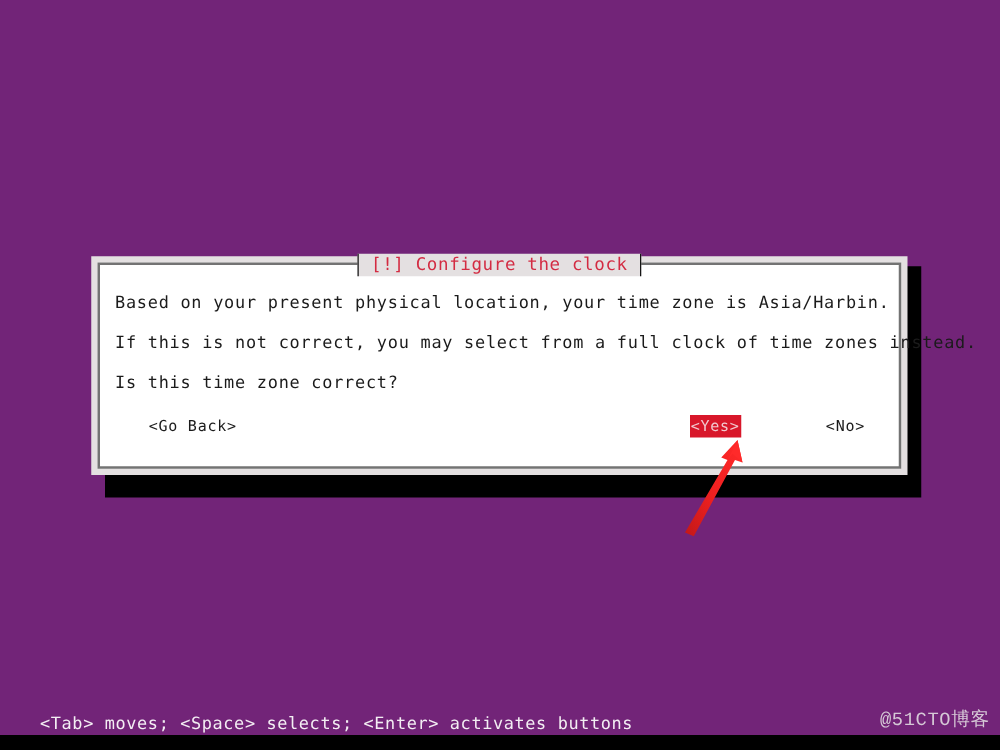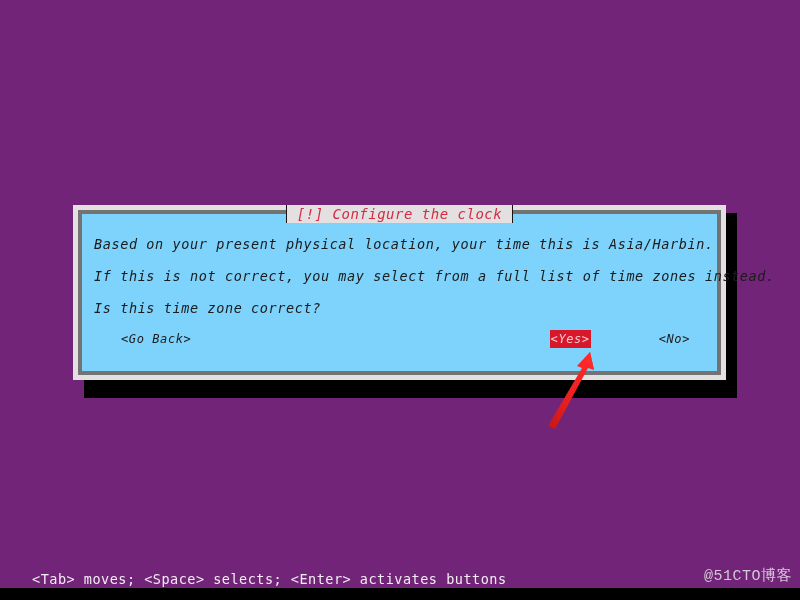--- a/index.html
+++ b/index.html
@@ -39,24 +39,23 @@
     height: 175px;
     background: #e4e0e1;
     box-sizing: border-box;
     padding: 5px;
   }
 
   #dialog-inner {
     position: relative;
     width: 100%;
     height: 100%;
-    border: 4px solid #737373;
-    box-sizing: border-box;
-    background: #7dd3fc;
-    font-style: italic;
+    border: 2px solid #737373;
+    box-sizing: border-box;
+    background: #ffffff;
   }
 
   
   #title-wrap {
     position: absolute;
     left: 0;
     right: 0;
     top: -9px;
     height: 18px;
     display: flex;
@@ -187,22 +186,22 @@
   <div id="dialog-shadow"></div>
 
   <div id="dialog">
     <div id="dialog-inner">
 
       <div id="title-wrap">
         <span id="dialog-title">[!] Configure the clock</span>
       </div>
 
       <div id="dialog-body">
-        <div class="body-line">Based on your present physical location, your time this is Asia/Harbin.</div>
-        <div class="body-line">If this is not correct, you may select from a full list of time zones instead.</div>
+        <div class="body-line">Based on your present physical location, your time zone is Asia/Harbin.</div>
+        <div class="body-line">If this is not correct, you may select from a full clock of time zones instead.</div>
         <div class="body-line last">Is this time zone correct?</div>
       </div>
 
       <div id="button-row">
         <span class="dlg-button" id="btn-goback">&lt;Go Back&gt;</span>
         <span id="spacer-flex"></span>
         <span class="dlg-button selected" id="btn-yes">&lt;Yes&gt;</span>
         <span class="dlg-button" id="btn-no">&lt;No&gt;</span>
       </div>
 

